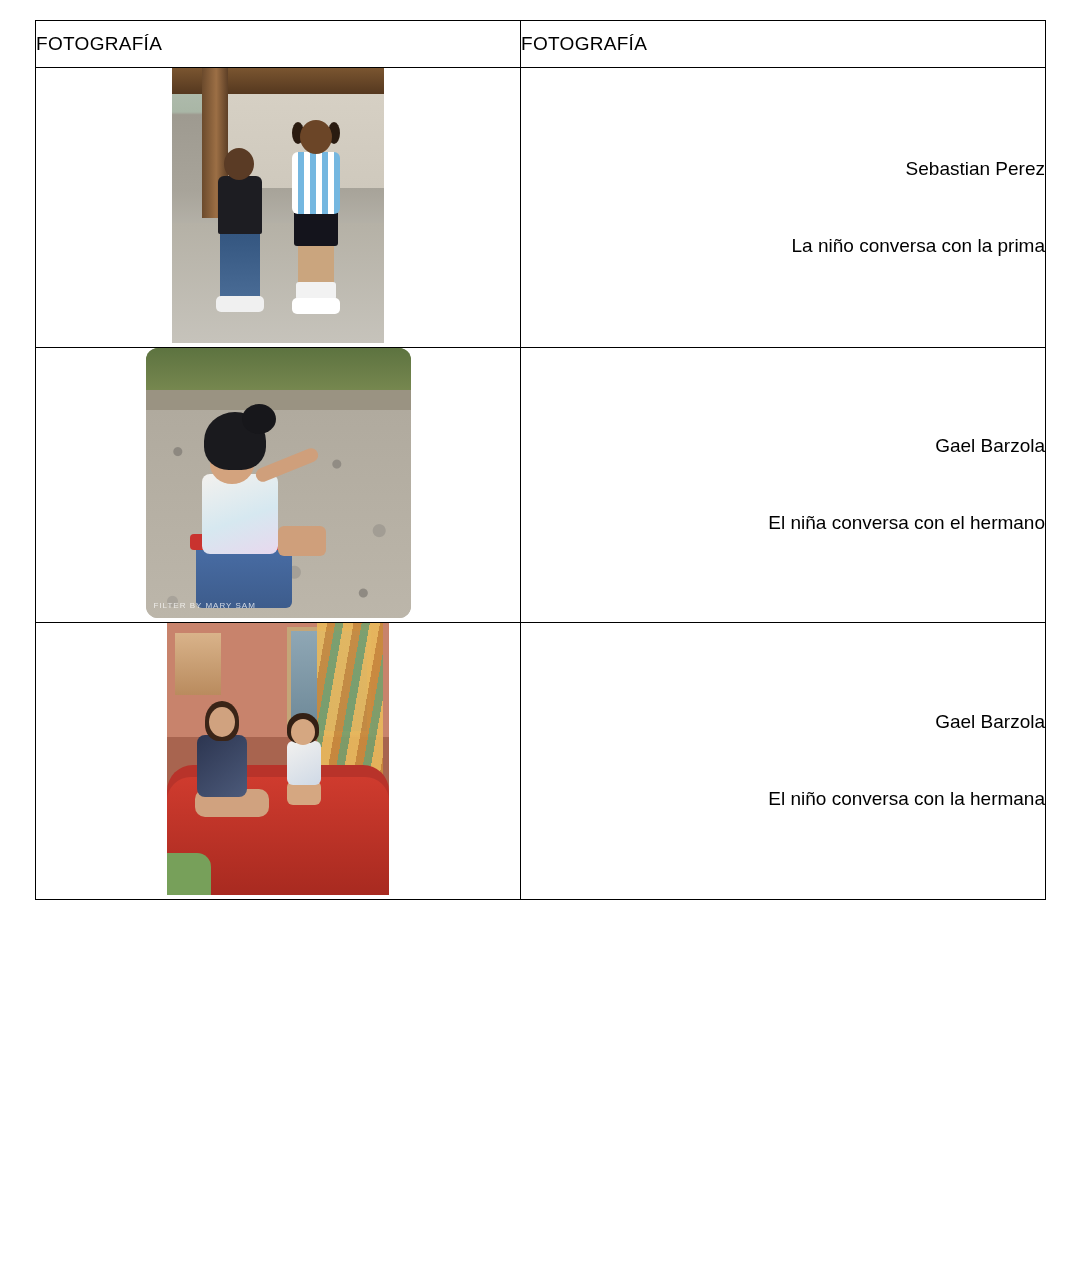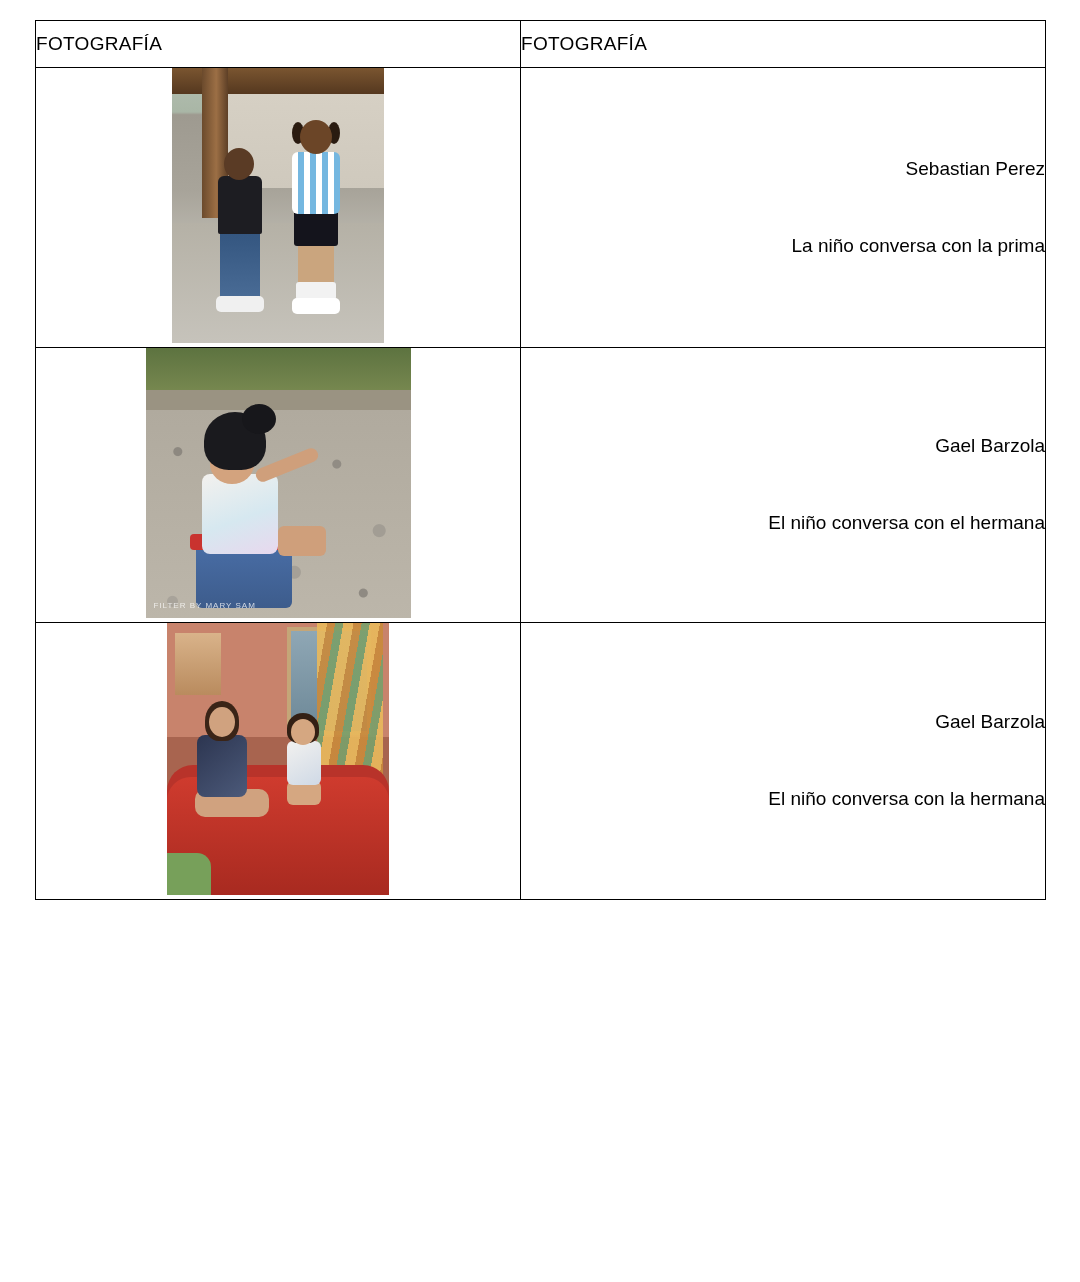--- a/index.html
+++ b/index.html
@@ -162,20 +162,21 @@
   .p2-f2 { left: 20px; top: 76px; width: 52px; height: 46px; transform: rotate(-7deg); }
   .p2-f3 { left: 86px; top: 80px; width: 50px; height: 44px; transform: rotate(6deg); }
   .p2-f4 { left: 28px; top: 130px; width: 50px; height: 44px; transform: rotate(-4deg); }
   .p2-f5 { left: 80px; top: 136px; width: 50px; height: 44px; transform: rotate(5deg); }
 
   
   .photo-3 {
     width: 265px; height: 270px;
     background:
       linear-gradient(to bottom,#7d8f5f 0 14%,#9a9382 14% 28%,#b3ada0 28% 100%);
+    border-radius: 12px;
   }
   .p3-speck {
     position: absolute; left: 0; top: 62px; width: 100%; height: 208px;
     background:
       radial-gradient(circle at 12% 20%, #8d8880 0 4px, transparent 5px),
       radial-gradient(circle at 38% 12%, #9b968d 0 5px, transparent 6px),
       radial-gradient(circle at 72% 26%, #918c84 0 4px, transparent 5px),
       radial-gradient(circle at 88% 58%, #a29d94 0 6px, transparent 7px),
       radial-gradient(circle at 22% 66%, #8a857d 0 5px, transparent 6px),
       radial-gradient(circle at 56% 78%, #a5a097 0 6px, transparent 7px),
@@ -349,21 +350,21 @@
             <div class="p3-body"></div>
             <div class="p3-arm"></div>
             <div class="p3-face"></div>
             <div class="p3-hair"></div>
             <div class="p3-bun"></div>
             <div class="p3-watermark">FILTER BY MARY SAM</div>
           </div>
         </td>
         <td class="desc-cell">
           <span class="desc-name">Gael Barzola</span>
-          <span class="desc-text">El niño conversa con el hermana</span>
+          <span class="desc-text">El niña conversa con el hermano</span>
         </td>
       </tr>
 
       <tr>
         <td class="photo-cell">
           <div class="photo photo-4">
             <div class="p4-wall-art"></div>
             <div class="p4-window"></div>
             <div class="p4-curtain"></div>
             <div class="p4-sofa-back"></div>

